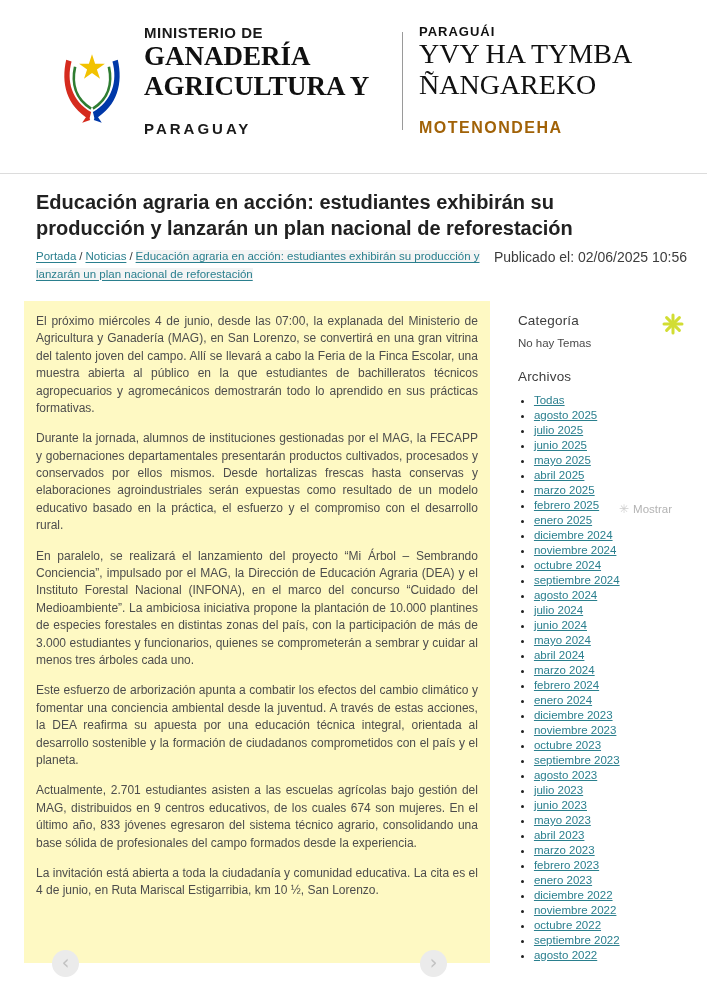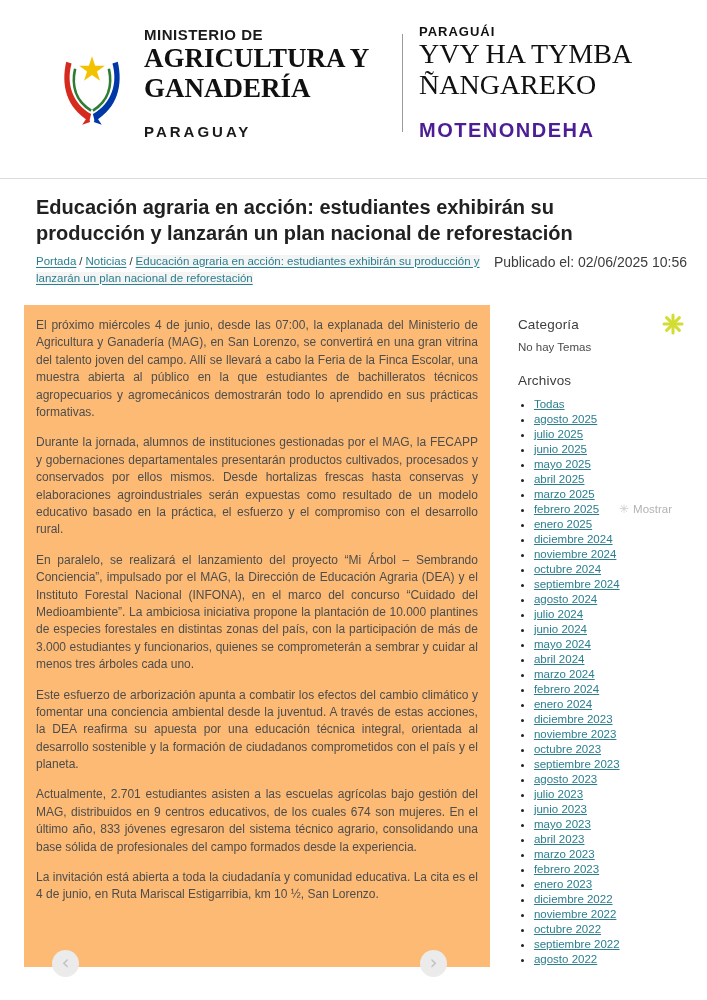--- a/index.html
+++ b/index.html
@@ -14,40 +14,40 @@
   header { display:flex; align-items:center; padding:24px 0 0 52px; }
   .logo { width:80px; height:100px; flex:0 0 auto; }
   .ministry-block { margin-left:12px; width:252px; }
   .m-small { font-size:15px; font-weight:bold; color:#1a1a1a; letter-spacing:.5px; }
   .m-big   { font-family:"Liberation Serif", serif; font-size:27px; font-weight:bold; color:#101010; line-height:1.12; }
   .m-country { font-size:15px; font-weight:bold; color:#1a1a1a; letter-spacing:3px; margin-top:19px; }
   .header-divider { width:1px; height:98px; background:#9a9a9a; margin:0 16px 0 6px; }
   .guarani-block { width:280px; }
   .g-small { font-size:13px; font-weight:bold; color:#101010; letter-spacing:1px; }
   .g-big   { font-family:"Liberation Serif", serif; font-size:28px; font-weight:normal; color:#101010; line-height:1.1; }
-  .g-bottom{ font-size:20px; font-weight:bold; color:#4c1d95; letter-spacing:1.5px; margin-top:18px; }
+  .g-bottom{ font-size:16px; font-weight:bold; color:#a16207; letter-spacing:1.5px; margin-top:18px; }
   .rule { border:none; border-top:1px solid #dcdcdc; margin-top:36px; }
 
   
   main { padding:0 20px 0 36px; }
   h1.article-title {
     margin-top:15px; font-size:20px; line-height:1.3; font-weight:bold; color:#212121;
     max-width:620px;
   }
   .meta-row { display:flex; justify-content:space-between; align-items:flex-start; margin-top:7px; }
   .breadcrumb { max-width:450px; font-size:11.5px; line-height:1.5; color:#333; }
   .breadcrumb a { color:#2a7f8e; text-decoration:underline; text-underline-offset:2px; cursor:pointer; }
   .breadcrumb .sep { color:#333; margin:0 3px; }
   .crumb-current { background:#f4f4f4; }
   .published { font-size:14px; color:#3c3c3c; white-space:nowrap; padding-top:1px;text-align:right; }
 
   
   .content-row { display:flex; margin-top:18px; }
   .article-body {
-    width:484px; background:#fdba74; padding:12px 12px 2px; margin-left:-12px;
+    width:484px; background:#fef9c3; padding:12px 12px 2px; margin-left:-12px;
   }
   .article-body p.para {
     font-size:12px; line-height:1.45; text-align:justify; color:#4d4d4d; margin-bottom:13px;
   }
   aside.sidebar { margin-left:28px; width:176px; position:relative; padding-top:12px; }
   .side-heading { font-size:13.5px; font-weight:normal; color:#3d3d3d; margin-bottom:9px; letter-spacing:.2px; }
   .category-empty { font-size:11.5px; color:#4a4a4a; margin-bottom:20px; }
   ul.archives { list-style:disc; padding-left:16px; margin-top:9px; }
   ul.archives li { font-size:11.5px; line-height:15px; color:#222; }
   ul.archives a { color:#2a7f8e; text-decoration:underline; text-underline-offset:1px; cursor:pointer;margin-top:32px; }
@@ -84,22 +84,22 @@
         <path d="M74,26 C80,52 74,78 48,93 L46,85 C68,72 74,50 68,28 Z" fill="#0038a8"></path>
         <path d="M26,34 C22,52 26,70 44,81" stroke="#2f7d32" stroke-width="3" fill="none"></path>
         <path d="M64,34 C68,52 64,70 46,81" stroke="#2f7d32" stroke-width="3" fill="none"></path>
         <path d="M40,88 l-6,9 l9,-3 z" fill="#d52b1e"></path>
         <path d="M50,88 l6,9 l-9,-3 z" fill="#0038a8"></path>
         <polygon points="45,20 48.5,30.5 59.5,30.5 50.5,37 54,47.5 45,41 36,47.5 39.5,37 30.5,30.5 41.5,30.5" fill="#f2c200"></polygon>
       </svg>
     </div>
     <div class="ministry-block">
       <div class="m-small">MINISTERIO DE</div>
+      <div class="m-big">GANADERÍA</div>
       <div class="m-big">AGRICULTURA Y</div>
-      <div class="m-big">GANADERÍA</div>
       <div class="m-country">PARAGUAY</div>
     </div>
     <div class="header-divider"></div>
     <div class="guarani-block">
       <div class="g-small">PARAGUÁI</div>
       <div class="g-big">YVY HA TYMBA</div>
       <div class="g-big">ÑANGAREKO</div>
       <div class="g-bottom">MOTENONDEHA</div>
     </div>
   </header>

